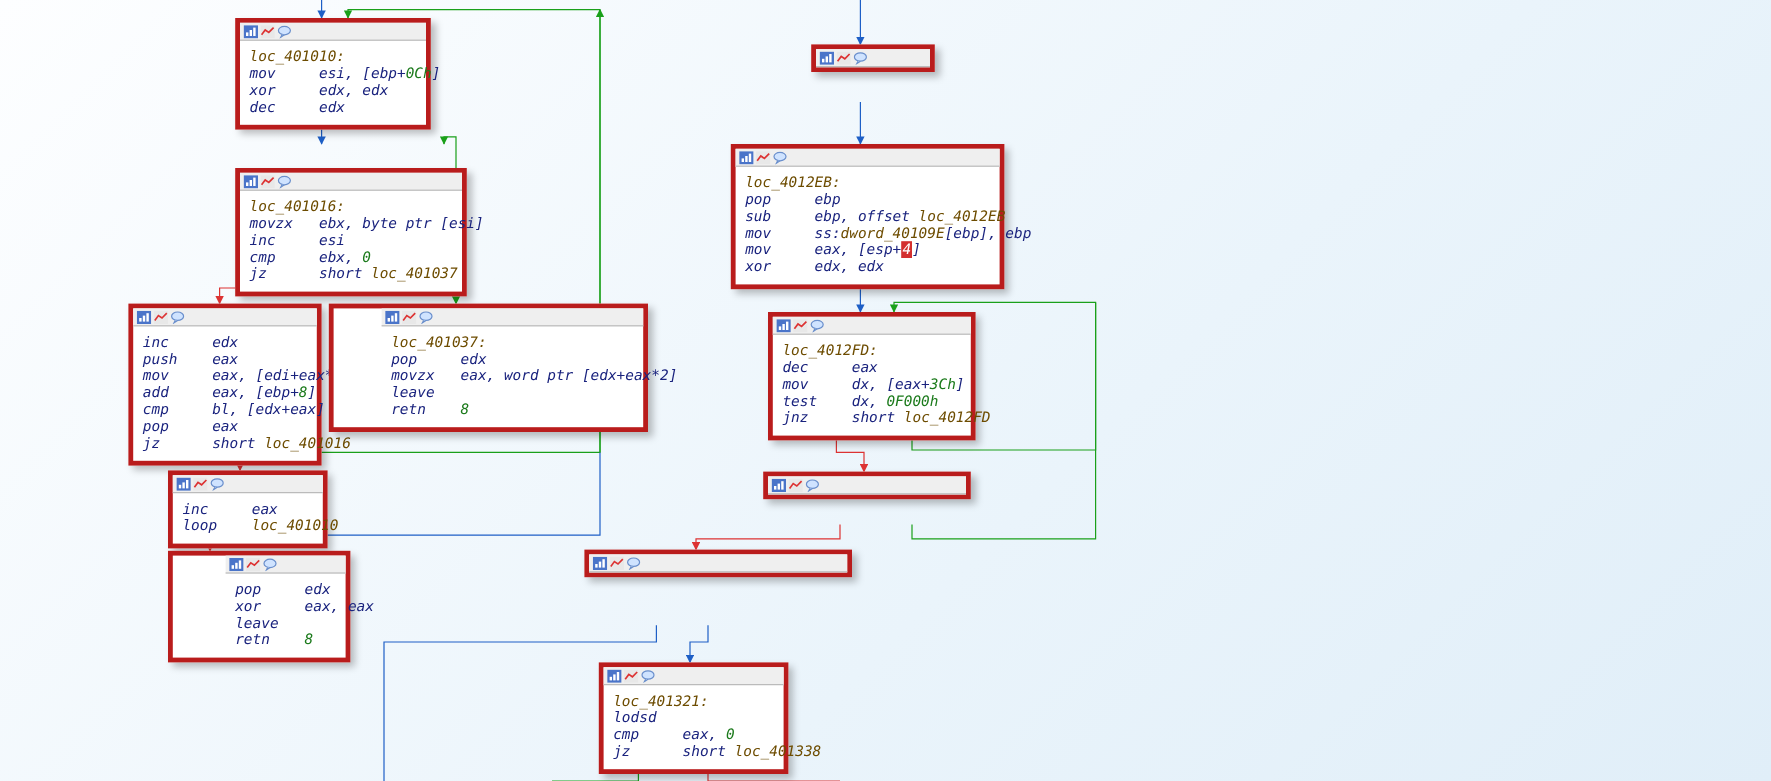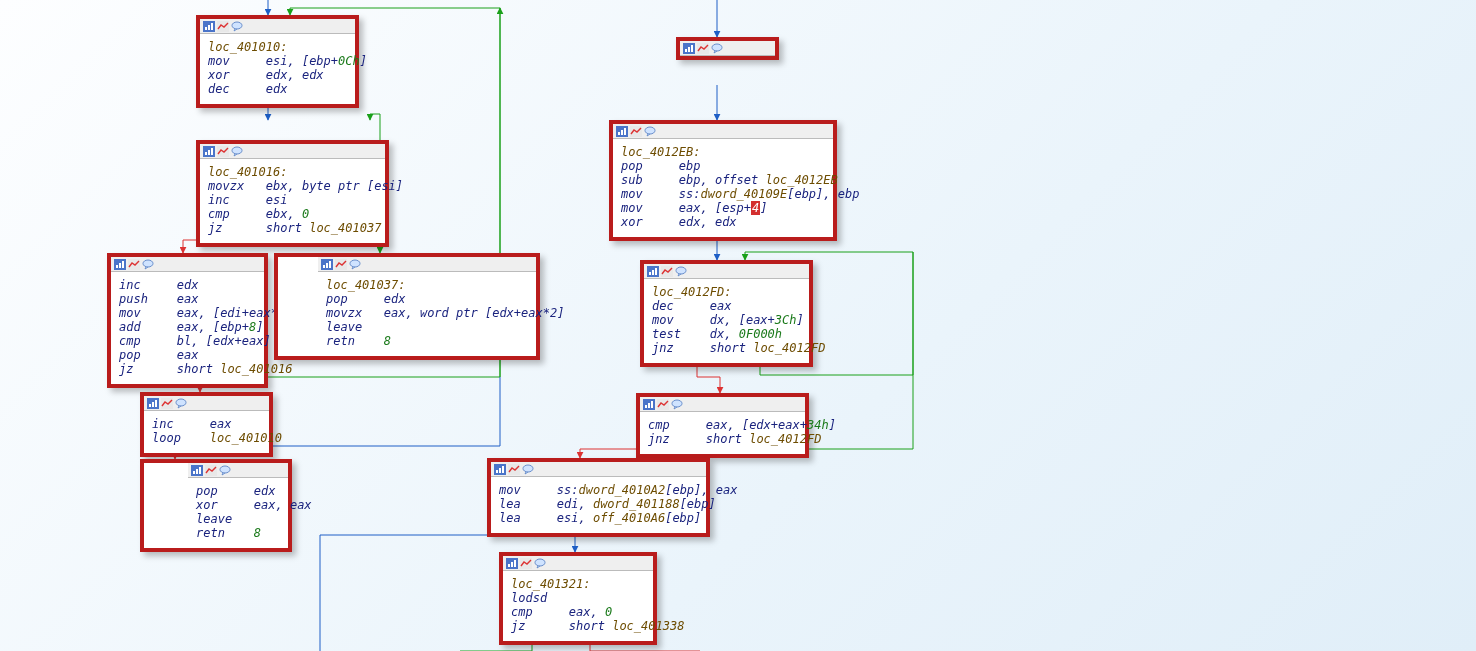--- a/index.html
+++ b/index.html
@@ -280,44 +280,39 @@
         </svg>
 <svg viewBox="0 0 12 11">
           <rect x="0" y="0" width="12" height="11" fill="#e8e8e8"></rect>
           <polyline points="1,8 4,4 7,6 11,2" stroke="#d33" fill="none" stroke-width="1.4"></polyline>
         </svg>
 <svg viewBox="0 0 12 11">
           <ellipse cx="6" cy="4.5" rx="5" ry="3.5" fill="#cfe3ff" stroke="#6a8fcc"></ellipse>
           <path d="M4,8 L3,10 L6,8" fill="#cfe3ff" stroke="#6a8fcc"></path>
         </svg>
       </div>
-  <pre><span class="t-kw">cmp     </span><span class="t-reg">eax, [edx+eax+</span><span class="t-num">34h</span><span class="t-reg">]</span>
-<span class="t-kw">jnz     </span><span class="t-reg">short </span><span class="t-label">loc_4012FD</span></pre>
 </div>
 
 <div class="node" style="left:487px;top:458px;width:215px;">
   <div class="titlebar">
 <svg viewBox="0 0 12 11">
           <rect x="0" y="0" width="12" height="11" fill="#4a74c9"></rect>
           <rect x="2" y="6" width="2" height="3" fill="#fff"></rect>
           <rect x="5" y="4" width="2" height="5" fill="#fff"></rect>
           <rect x="8" y="2" width="2" height="7" fill="#fff"></rect>
         </svg>
 <svg viewBox="0 0 12 11">
           <rect x="0" y="0" width="12" height="11" fill="#e8e8e8"></rect>
           <polyline points="1,8 4,4 7,6 11,2" stroke="#d33" fill="none" stroke-width="1.4"></polyline>
         </svg>
 <svg viewBox="0 0 12 11">
           <ellipse cx="6" cy="4.5" rx="5" ry="3.5" fill="#cfe3ff" stroke="#6a8fcc"></ellipse>
           <path d="M4,8 L3,10 L6,8" fill="#cfe3ff" stroke="#6a8fcc"></path>
         </svg>
       </div>
-  <pre><span class="t-kw">mov     </span><span class="t-reg">ss:</span><span class="t-label">dword_4010A2</span><span class="t-reg">[ebp], eax</span>
-<span class="t-kw">lea     </span><span class="t-reg">edi, </span><span class="t-label">dword_401188</span><span class="t-reg">[ebp]</span>
-<span class="t-kw">lea     </span><span class="t-reg">esi, </span><span class="t-label">off_4010A6</span><span class="t-reg">[ebp]</span></pre>
 </div>
 
 <div class="node" style="left:499px;top:552px;width:150px;">
   <div class="titlebar">
 <svg viewBox="0 0 12 11">
           <rect x="0" y="0" width="12" height="11" fill="#4a74c9"></rect>
           <rect x="2" y="6" width="2" height="3" fill="#fff"></rect>
           <rect x="5" y="4" width="2" height="5" fill="#fff"></rect>
           <rect x="8" y="2" width="2" height="7" fill="#fff"></rect>
         </svg>

